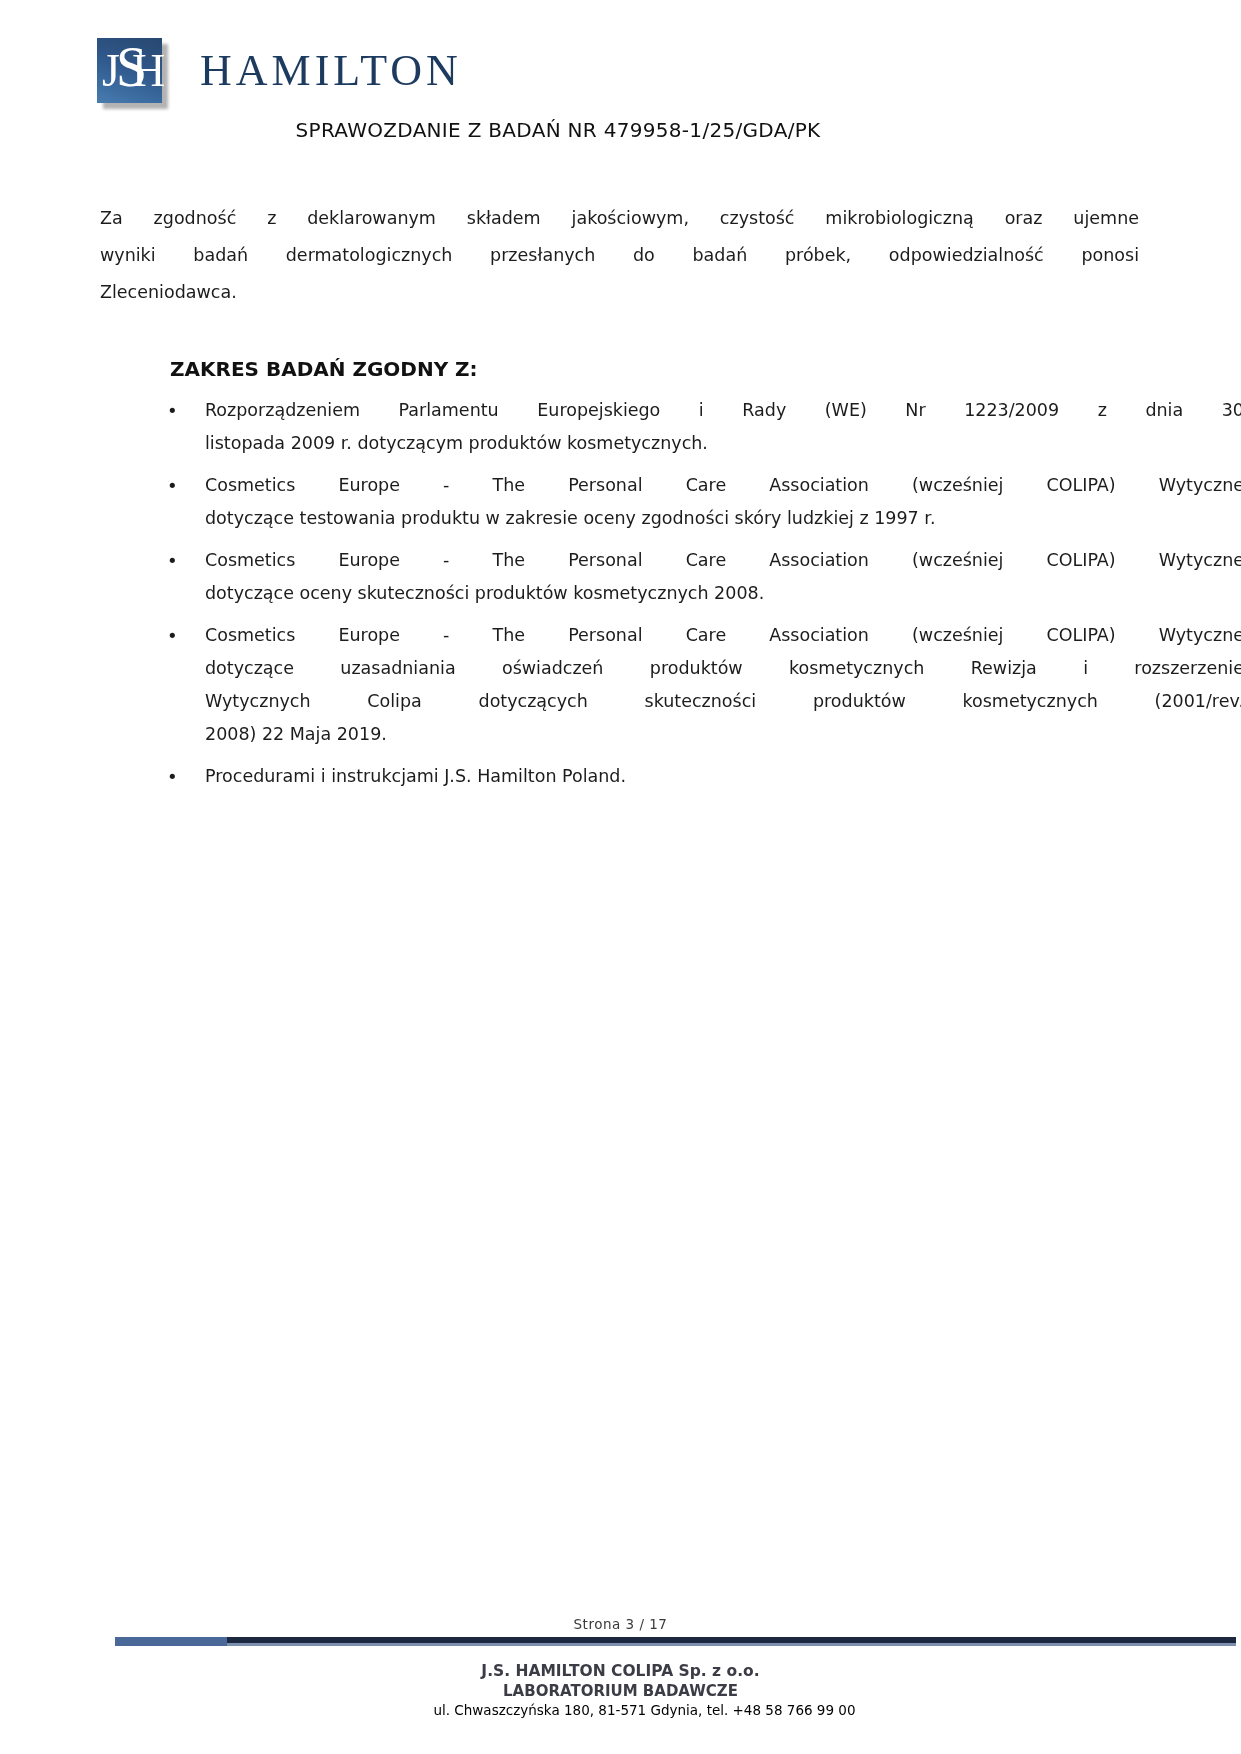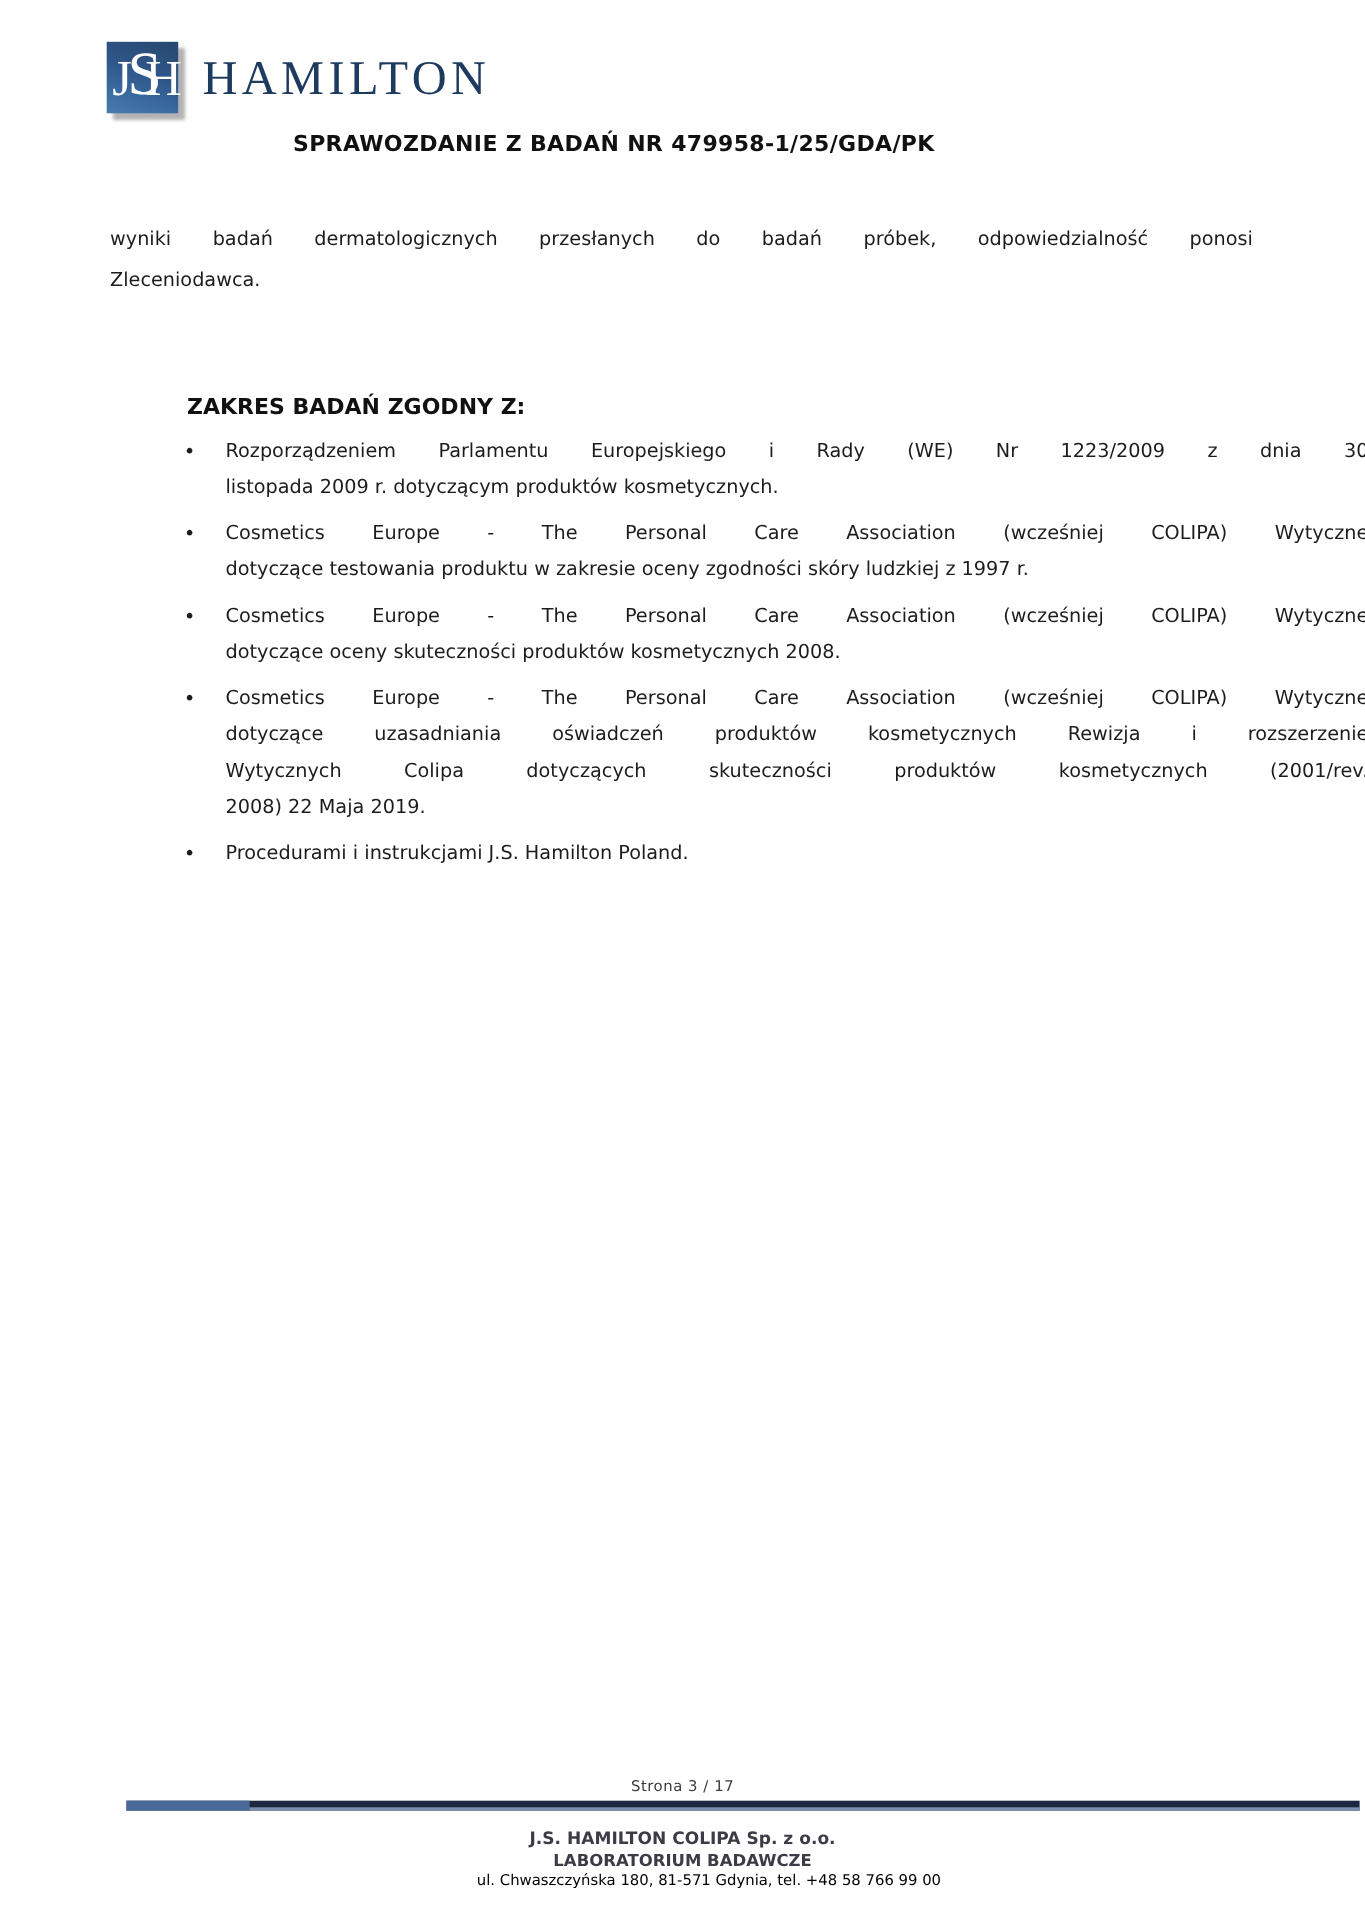--- a/index.html
+++ b/index.html
@@ -31,36 +31,36 @@
   .logo-mark span {
     position: absolute;
     color: #ffffff;
     font-family: "Liberation Serif", "DejaVu Serif", serif;
     line-height: 1;
   }
   .m-j { left: 5px;  top: 10px; font-size: 46px; }
   .m-s { left: 19px; top: 1px;  font-size: 56px; }
   .m-h { left: 35px; top: 10px; font-size: 46px; }
   .wordmark {
-    margin-left: 22px;
+    margin-left: 38px;
     font-family: "Liberation Serif", "DejaVu Serif", serif;
     font-size: 44px;
     letter-spacing: 4px;
     color: #1d3a5f;
     white-space: nowrap;
   }
 
   
   .doc-title {
     position: absolute;
     top: 118px; left: 100px; width: 916px;
     margin: 0;
     text-align: center;
     font-size: 20px;
-    font-weight: bold;
+    font-weight: normal;
     letter-spacing: 0.3px;
     color: #111111;
   }
   .sec-heading {
     position: absolute;
     top: 168px; left: 139px;
     margin: 0;
     font-size: 20px;
     font-weight: bold;
     color: #111111;
@@ -147,20 +147,21 @@
       <span class="m-s">S</span>
       <span class="m-h">H</span>
     </div>
     <div class="wordmark">HAMILTON</div>
   </header>
 
   <h1 class="doc-title">SPRAWOZDANIE Z BADAŃ NR 479958-1/25/GDA/PK</h1>
 
 
   <div class="body-par">
+    <div class="jline">Za zgodność z deklarowanym składem jakościowym, czystość mikrobiologiczną oraz ujemne</div>
     <div class="jline">wyniki badań dermatologicznych przesłanych do badań próbek, odpowiedzialność ponosi</div>
     <div class="jline last">Zleceniodawca.</div>
   </div>
 
   <h3 class="scope-heading">ZAKRES BADAŃ ZGODNY Z:</h3>
 
   <ul class="scope-list">
     <li>
       <div class="jline">Rozporządzeniem Parlamentu Europejskiego i Rady (WE) Nr 1223/2009 z dnia 30</div>
       <div class="jline last">listopada 2009 r. dotyczącym produktów kosmetycznych.</div>

